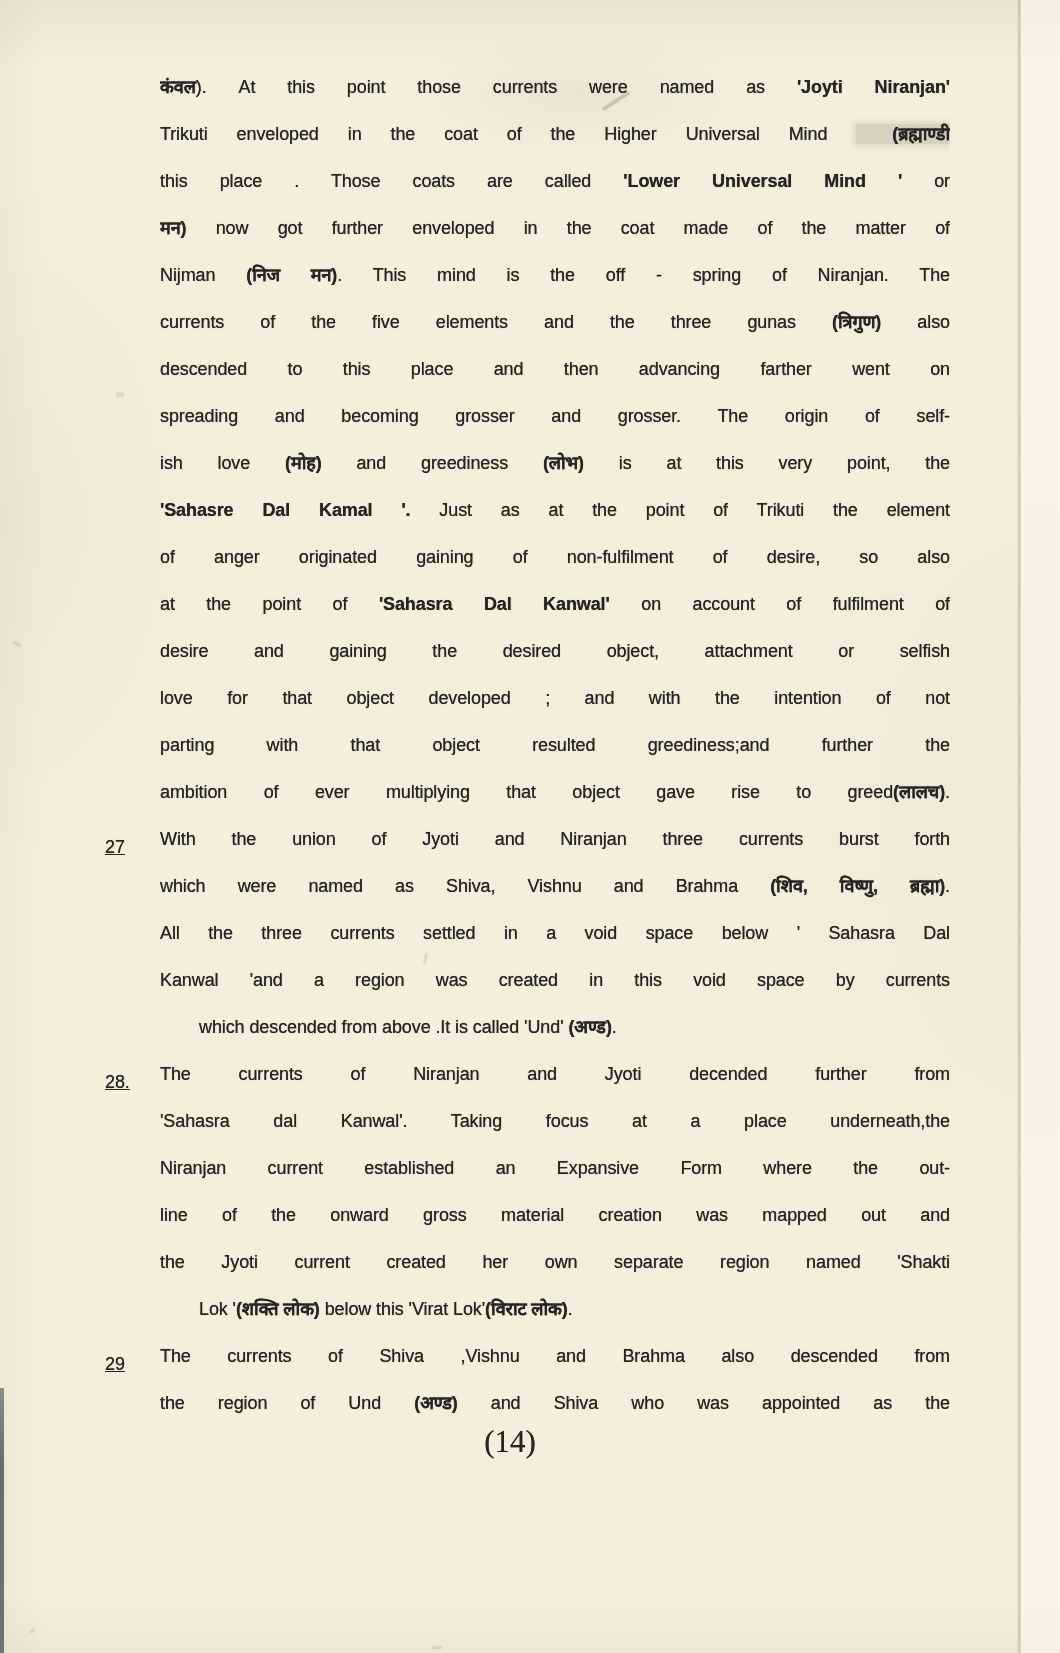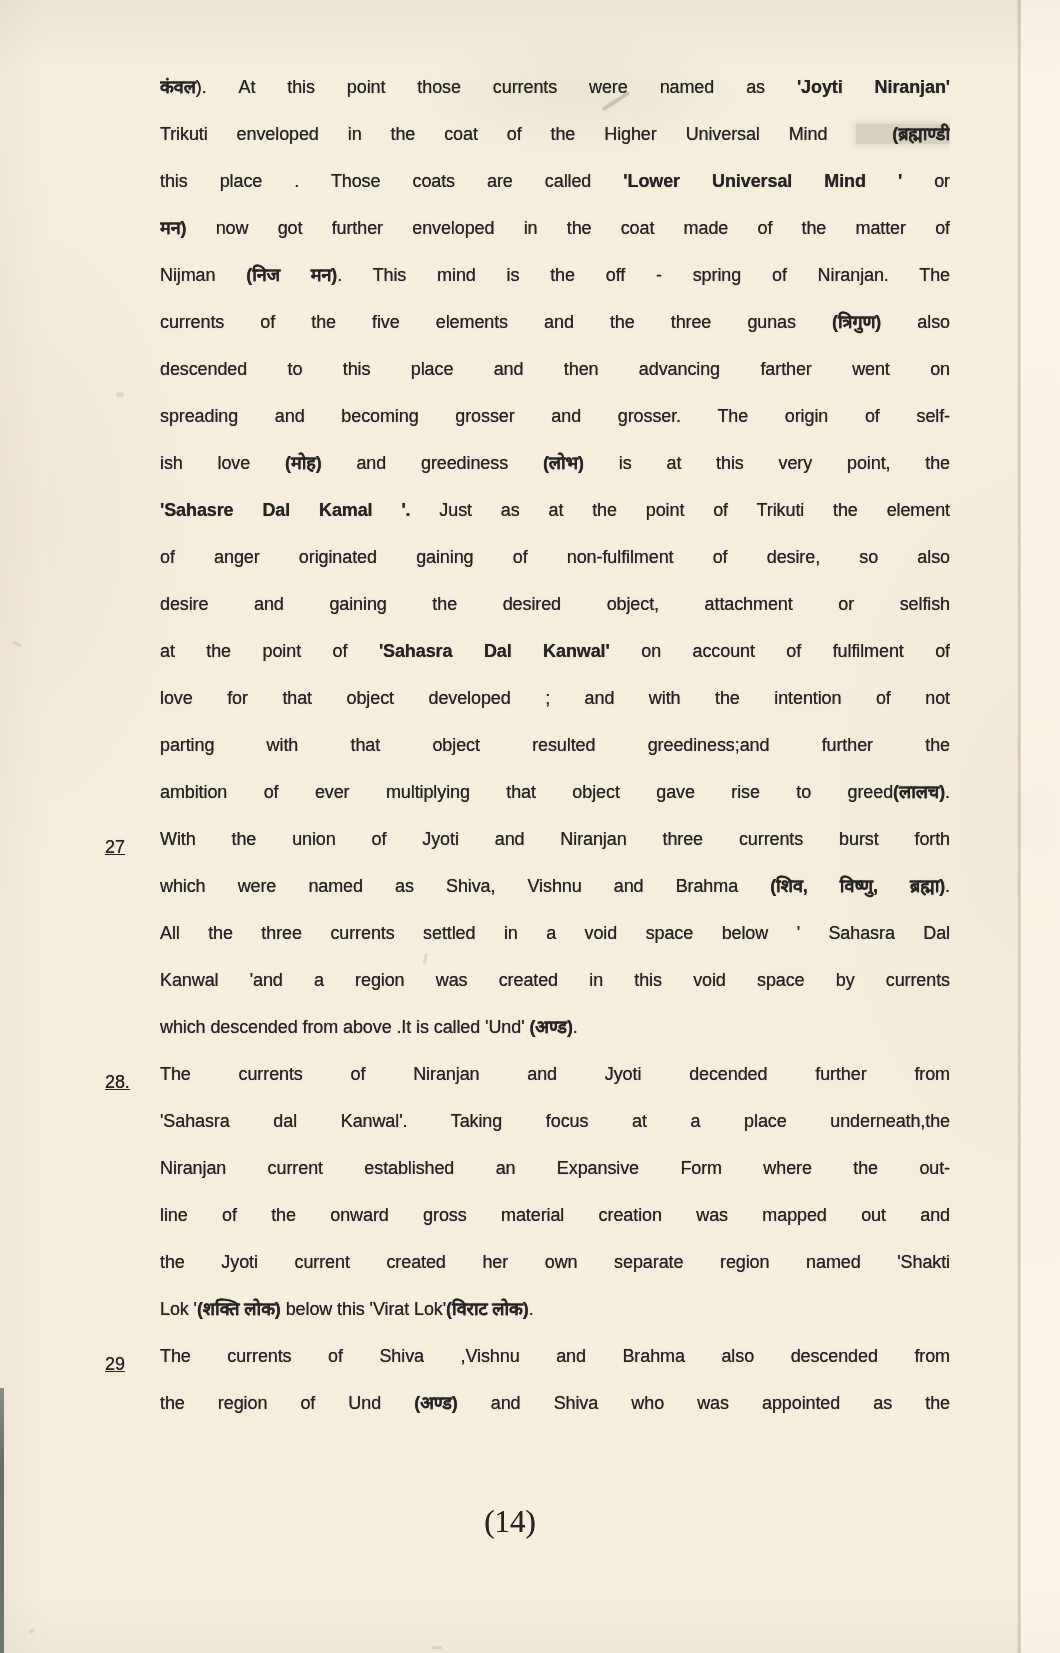--- a/index.html
+++ b/index.html
@@ -48,26 +48,26 @@
   .para-num{
     position:absolute;left:-55px;top:8px;height:47px;line-height:47px;
     white-space:nowrap;
     text-decoration:underline;
   }
   .line{
     height:47px;line-height:47px;
     text-align:justify;text-align-last:justify;
     overflow:hidden;
   }
-  .line.no-just{text-align-last:left;}
+  .line.no-just{text-align-last:left;margin-left:39px;}
   .b{font-weight:700;}
   .dev{font-weight:700;}
   .hl{background:rgba(150,142,125,0.30);box-shadow:0 0 6px 2px rgba(150,142,125,0.25);padding-left:36px;}
   .page-number{
-    position:absolute;left:0;top:1504px;width:1020px;text-align:center;
+    position:absolute;left:0;top:1424px;width:1020px;text-align:center;
     font-family:"Liberation Serif", serif;font-size:31px;color:#262523;
     text-shadow:0 0 0.6px rgba(40,38,35,0.8);
   }
 </style>
 </head>
 <body>
 
 <div class="page"></div>
 <div class="right-strip"></div>
 <div class="crease"></div>
@@ -85,22 +85,22 @@
       <div class="line"><span>Trikuti enveloped in the coat of the Higher Universal Mind </span><span class="dev hl">(ब्रह्माण्डी</span></div>
       <div class="line"><span>this place . Those coats are called </span><span class="b">'Lower Universal Mind '</span><span> or</span></div>
       <div class="line"><span class="dev">मन)</span><span> now got further enveloped in the coat made of the matter of</span></div>
       <div class="line"><span>Nijman </span><span class="dev">(निज मन)</span><span>. This mind is the off - spring of Niranjan. The</span></div>
       <div class="line"><span>currents of the five elements and the three gunas </span><span class="dev">(त्रिगुण)</span><span> also</span></div>
       <div class="line"><span>descended to this place and then advancing farther went on</span></div>
       <div class="line"><span>spreading and becoming grosser and grosser. The origin of self-</span></div>
       <div class="line"><span>ish love </span><span class="dev">(मोह)</span><span> and greediness </span><span class="dev">(लोभ)</span><span> is at this very point, the</span></div>
       <div class="line"><span class="b">'Sahasre Dal Kamal '.</span><span> Just as at the point of Trikuti the element</span></div>
       <div class="line"><span>of anger originated gaining of non-fulfilment of desire, so also</span></div>
+      <div class="line"><span>at the point of </span><span class="b">'Sahasra Dal Kanwal'</span><span> on account of fulfilment of</span></div>
       <div class="line"><span>desire and gaining the desired object, attachment or selfish</span></div>
-      <div class="line"><span>at the point of </span><span class="b">'Sahasra Dal Kanwal'</span><span> on account of fulfilment of</span></div>
       <div class="line"><span>love for that object developed ; and with the intention of not</span></div>
       <div class="line"><span>parting with that object resulted greediness;and further the</span></div>
       <div class="line"><span>ambition of ever multiplying that object gave rise to greed</span><span class="dev">(लालच)</span><span>.</span></div>
     </div>
     <div class="para">
       <span class="para-num">27</span>
       <div class="line"><span>With the union of Jyoti and Niranjan three currents burst forth</span></div>
       <div class="line"><span>which were named as Shiva, Vishnu and Brahma </span><span class="dev">(शिव, विष्णु, ब्रह्मा)</span><span>.</span></div>
       <div class="line"><span>All the three currents settled in a void space below ' Sahasra Dal</span></div>
       <div class="line"><span>Kanwal 'and a region was created in this void space by currents</span></div>

